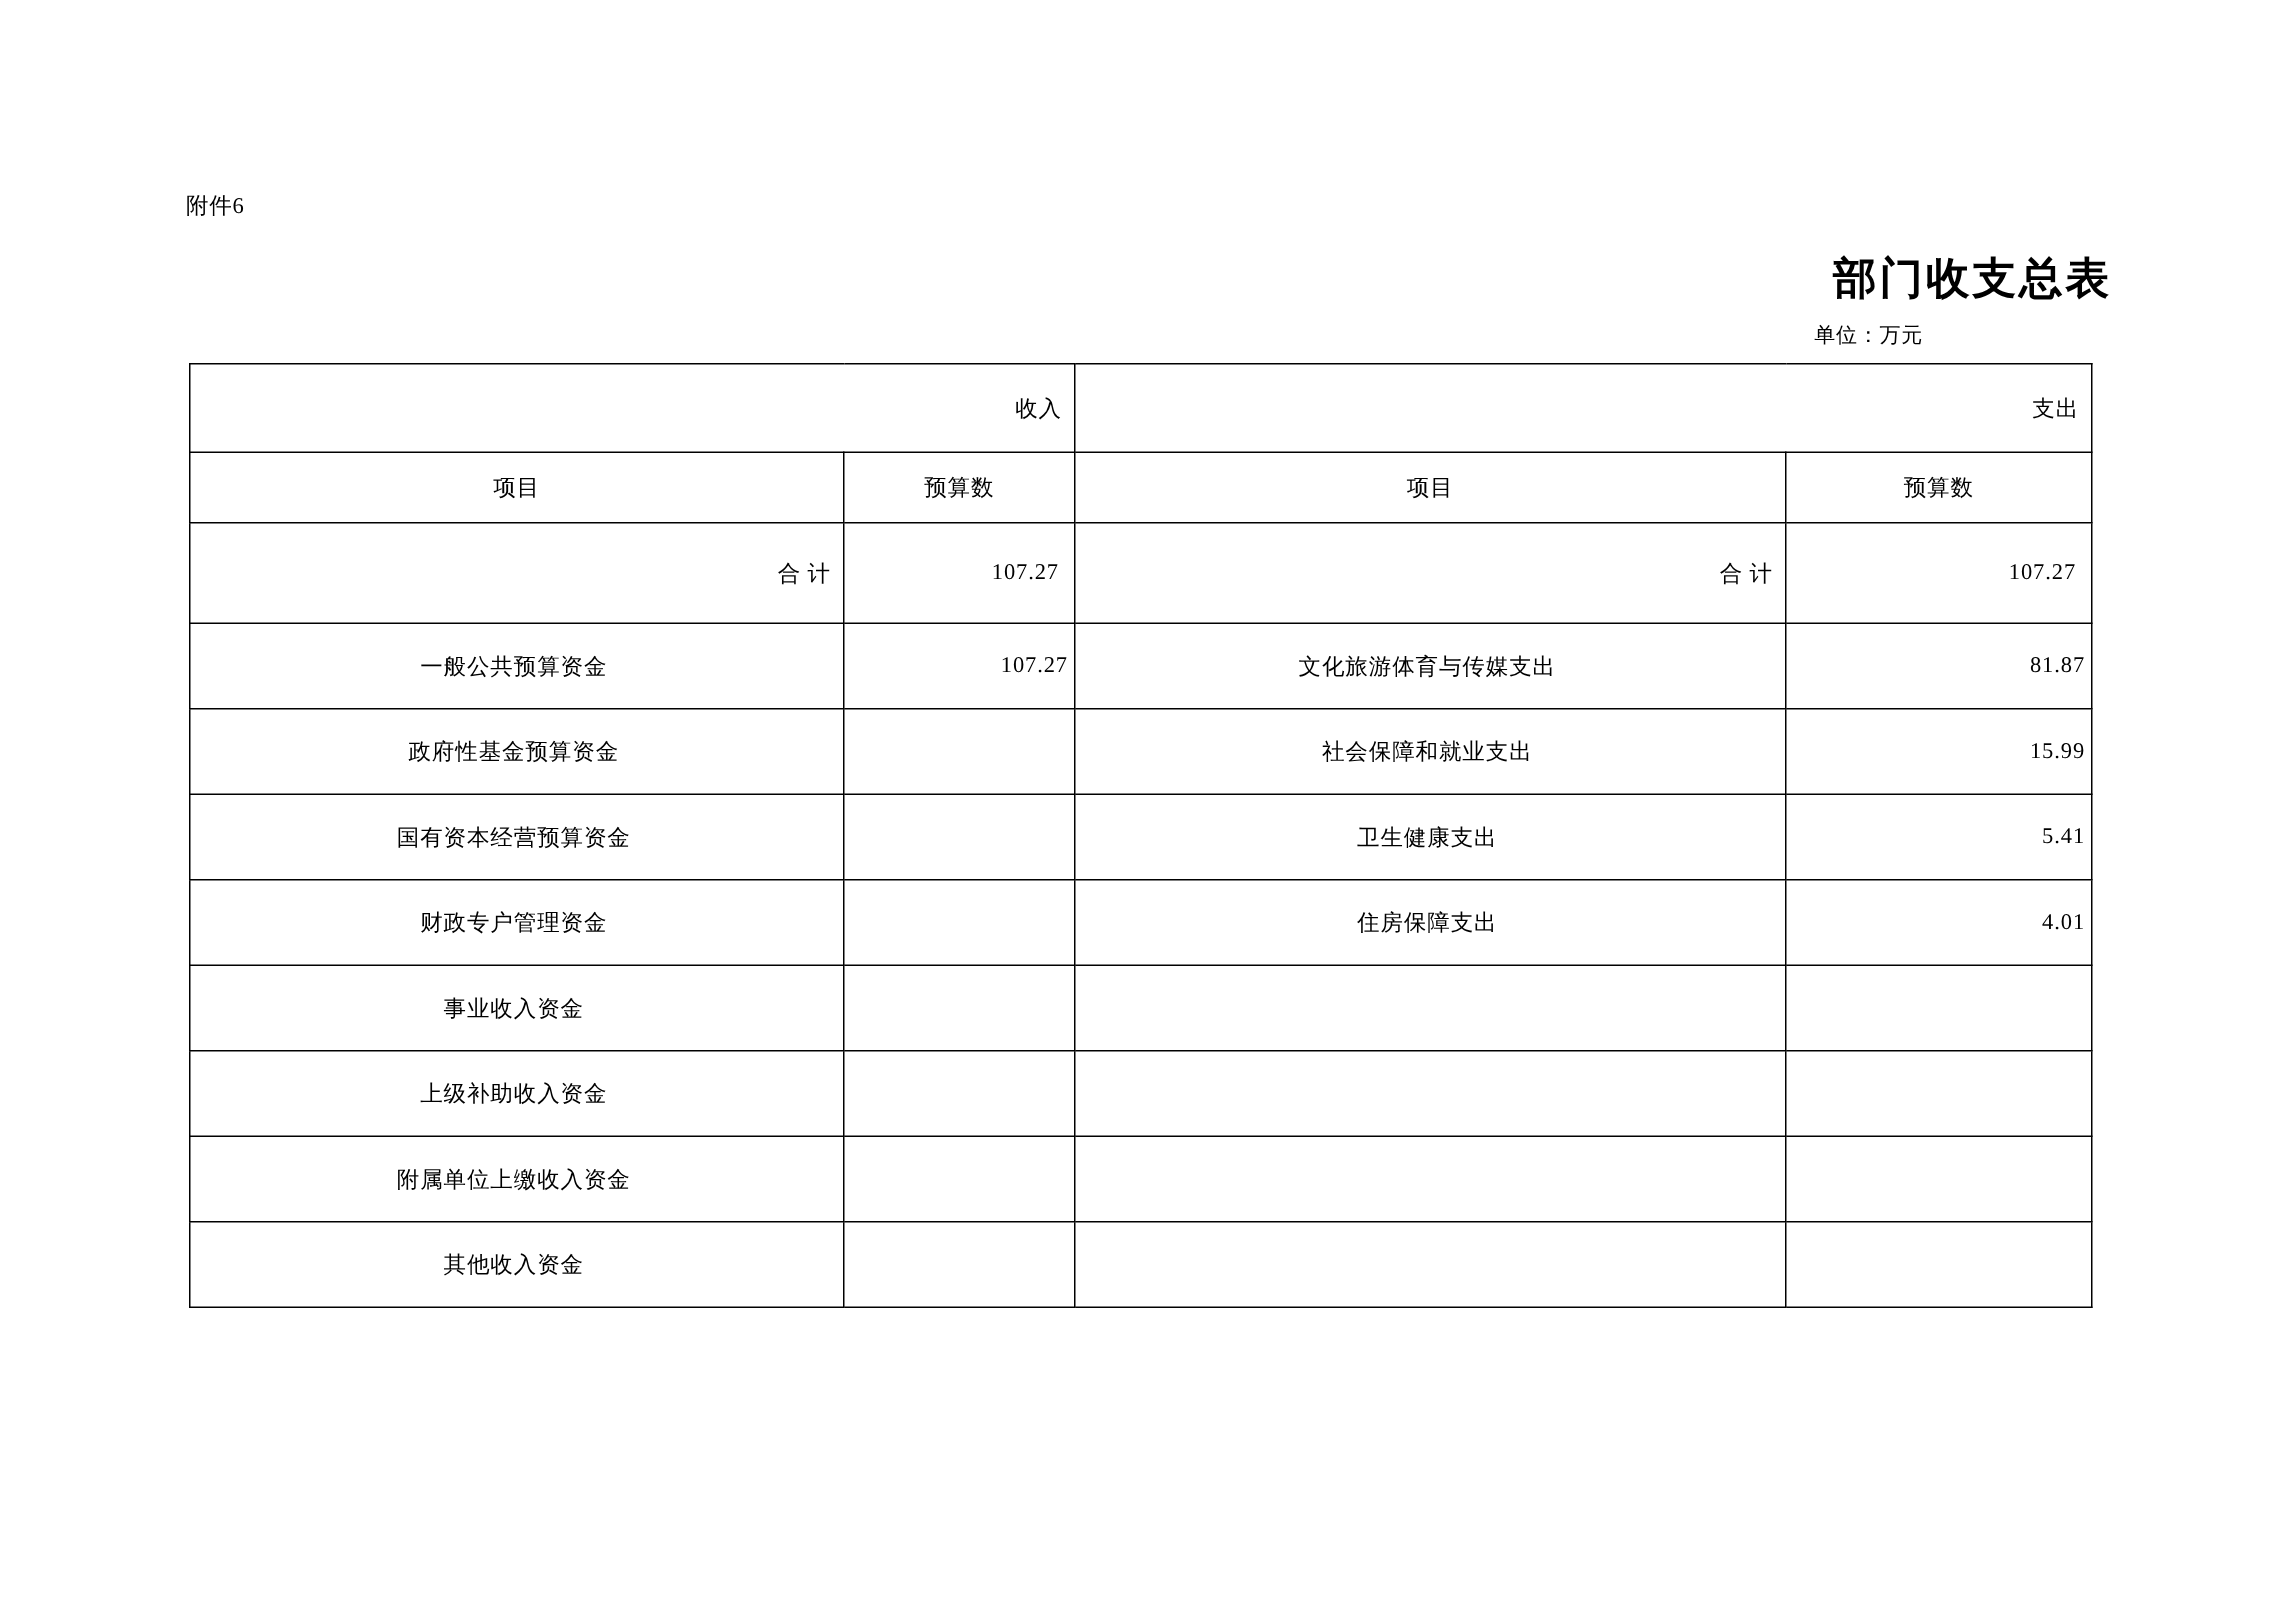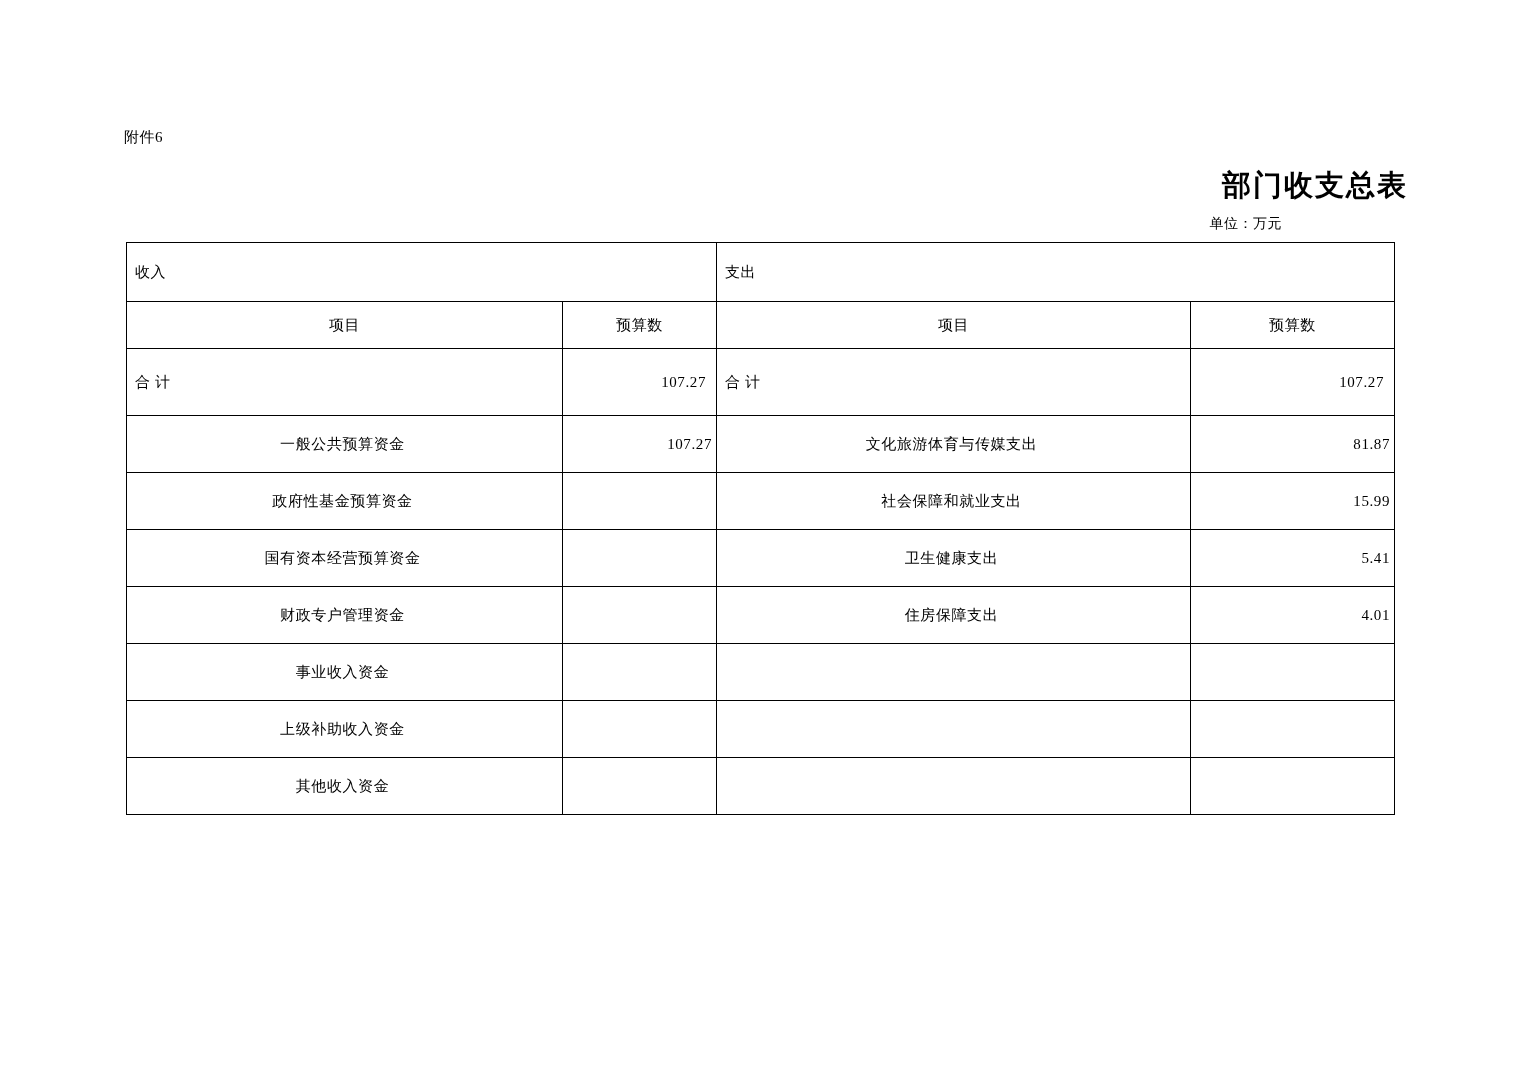--- a/index.html
+++ b/index.html
@@ -62,33 +62,33 @@
     vertical-align: middle;
     letter-spacing: 0.6px;
   }
   .col-a { width: 436px; }
   .col-b { width: 154px; }
   .col-c { width: 474px; }
   .col-d { width: 204px; }
 
   .r-group td {
     height: 58px;
-    text-align: left;
+    text-align: right;
     font-size: 16px;
   }
   .r-head td {
     height: 46px;
     text-align: center;
     font-size: 16px;
   }
   .r-total td {
     height: 66px;
     font-size: 16px;
   }
-  .r-total .label { text-align: left; }
+  .r-total .label { text-align: right; }
   .r-total .num { text-align: right; padding-right: 10px; }
   .r-item td {
     height: 56px;
     font-size: 15px;
   }
   .r-item .label { text-align: center; padding-left: 4px; }
   .r-item .num { text-align: right; padding-right: 4px; }
 </style>
 </head>
 <body>
@@ -156,20 +156,26 @@
         <td class="label"></td>
         <td class="num"></td>
       </tr>
       <tr class="r-item">
         <td class="label">上级补助收入资金</td>
         <td class="num"></td>
         <td class="label"></td>
         <td class="num"></td>
       </tr>
       <tr class="r-item">
+        <td class="label">附属单位上缴收入资金</td>
+        <td class="num"></td>
+        <td class="label"></td>
+        <td class="num"></td>
+      </tr>
+      <tr class="r-item">
         <td class="label">其他收入资金</td>
         <td class="num"></td>
         <td class="label"></td>
         <td class="num"></td>
       </tr>
     </tbody>
   </table>
 
 </div>
 

